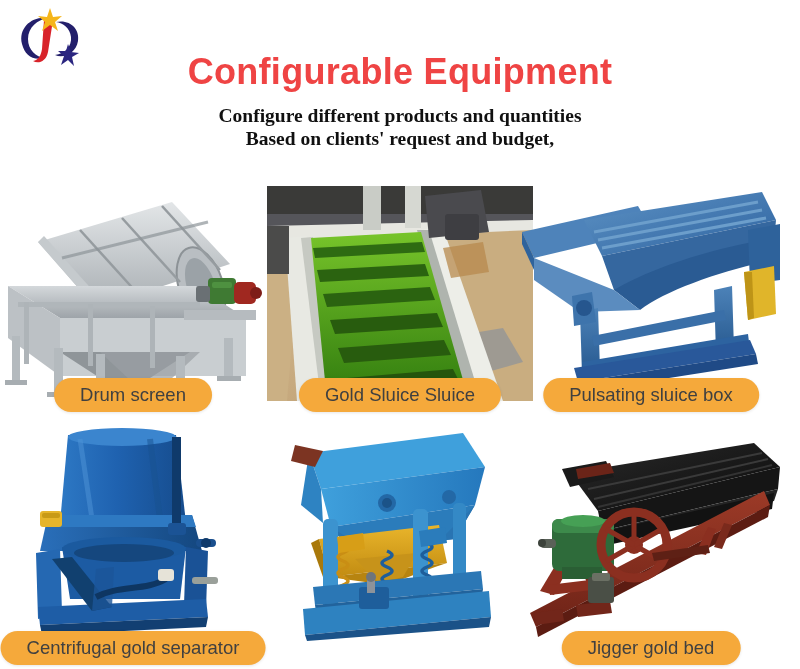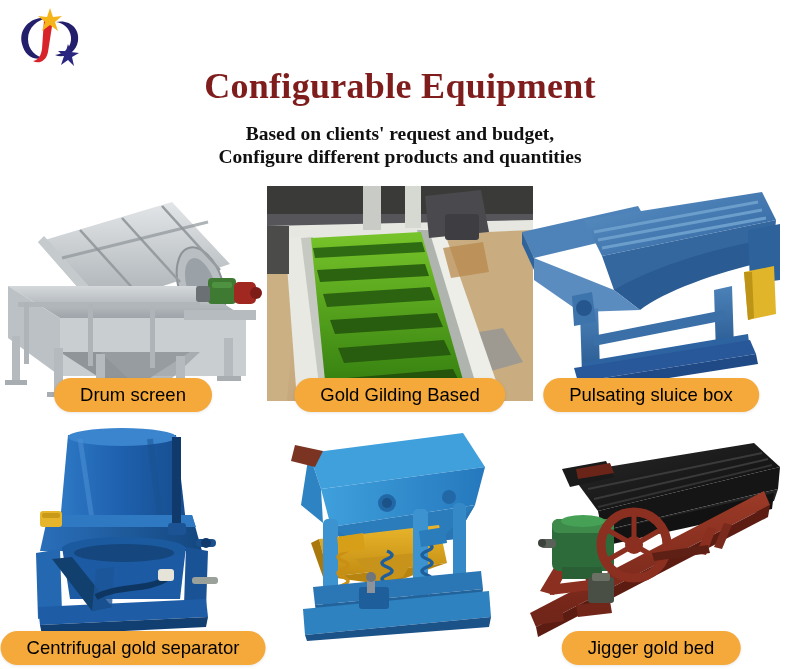--- a/index.html
+++ b/index.html
@@ -27,27 +27,27 @@
 
   
   .header {
     position: absolute;
     left: 0;
     top: 52px;
     width: 800px;
     text-align: center;
   }
   .title {
-    font-family: Liberation Serif, serif;
+    font-family: Liberation Sans, sans-serif;
     font-weight: bold;
     font-size: 36px;
-    color: #7f1d1d;
+    color: #ef4444;
     letter-spacing: 0.3px;
     line-height: 1.1;
-    margin: 15px;
+    margin: 0;
   }
   .subtitle {
     font-family: "Liberation Serif", "DejaVu Serif", serif;
     font-weight: bold;
     font-size: 19.5px;
     color: #101010;
     line-height: 1.22;
     margin: 12px 0 0 0;
   }
   .subtitle span { display: block; }
@@ -85,21 +85,21 @@
     position: absolute;
     left: 50%;
     transform: translateX(-50%);
     bottom: 6px;
     background: #F5A93B;
     border-radius: 22px;
     height: 34px;
     line-height: 34px;
     padding: 0 26px;
     white-space: nowrap;
-    color: #000000;
+    color: #404040;
     font-family: "Liberation Sans", sans-serif;
     font-size: 18.5px;
     font-weight: 400;
     text-align: center;
     box-shadow: 0 1px 3px rgba(0,0,0,0.10);
     z-index: 5;
   }
   
   .cell.r0 .pill { bottom: 14px; }
   .cell.r1 .pill { bottom: 2px; }
@@ -118,22 +118,22 @@
 
     <path d="M38 2 L41 11 L50 10 L43 16 L46 25 L38 19 L30 25 L33 16 L26 10 L35 11 Z" fill="#F5B51A"></path>
 
     <path d="M56 38 L59 46 L67 47 L60 51 L62 60 L56 54 L49 59 L52 50 L46 45 L54 45 Z" fill="#2B2680"></path>
   </svg>
 </div>
 
 <div class="header">
   <h1 class="title">Configurable Equipment</h1>
   <p class="subtitle">
+    <span>Configure different products and quantities</span>
     <span>Based on clients' request and budget,</span>
-    <span>Configure different products and quantities</span>
   </p>
 </div>
 
 <div class="grid">
 
   <div class="cell r0 c0">
     <div class="art">
       <svg viewBox="0 0 266 215" width="266" height="215">
         <defs>
           <linearGradient id="mg1" x1="0" y1="0" x2="0" y2="1">
@@ -236,21 +236,21 @@
         <path d="M80 192 L186 183 L194 199 L86 208 Z" fill="#25550D"></path>
 
         <rect x="96" y="0" width="18" height="44" fill="#C9CCC6"></rect>
         <rect x="138" y="0" width="16" height="42" fill="#D6D8D2"></rect>
         <path d="M158 10 L214 4 L222 46 L162 52 Z" fill="#4A4A4E"></path>
         <rect x="178" y="28" width="34" height="26" rx="3" fill="#3E3E42"></rect>
         <rect x="0" y="40" width="22" height="48" fill="#4B4B4A"></rect>
         <path d="M176 62 L216 56 L222 86 L184 92 Z" fill="#B78A4E" opacity="0.75"></path>
       </svg>
     </div>
-    <div class="pill">Gold Gilding Based</div>
+    <div class="pill">Gold Sluice Sluice</div>
   </div>
 
   <div class="cell r0 c2">
     <div class="art">
       <svg viewBox="0 0 266 215" width="266" height="215">
         <defs>
           <linearGradient id="bl1" x1="0" y1="0" x2="1" y2="1">
             <stop offset="0" stop-color="#5D92C4"></stop>
               <stop offset="1" stop-color="#2E63A0"></stop>
           </linearGradient>

